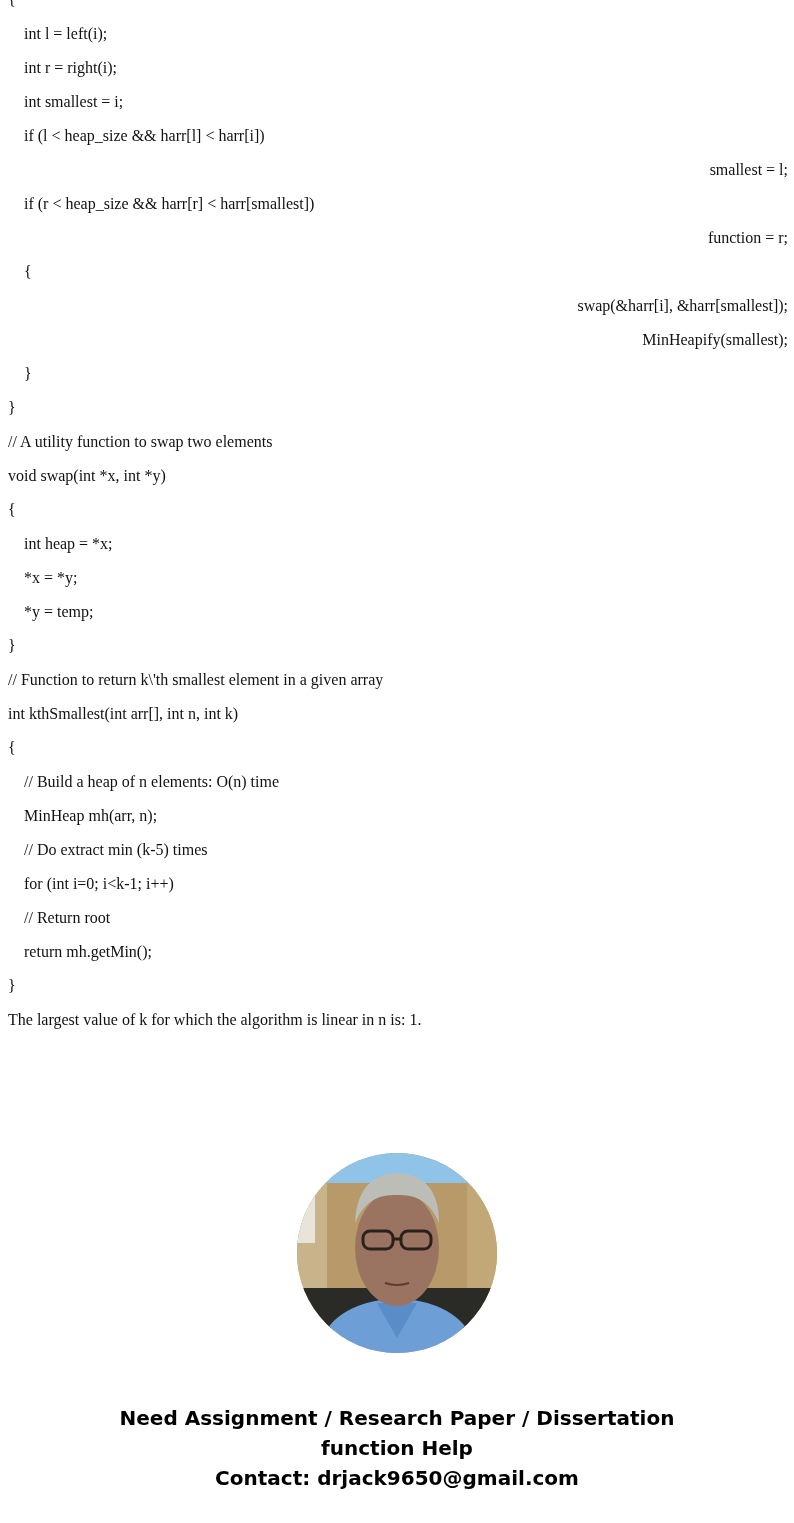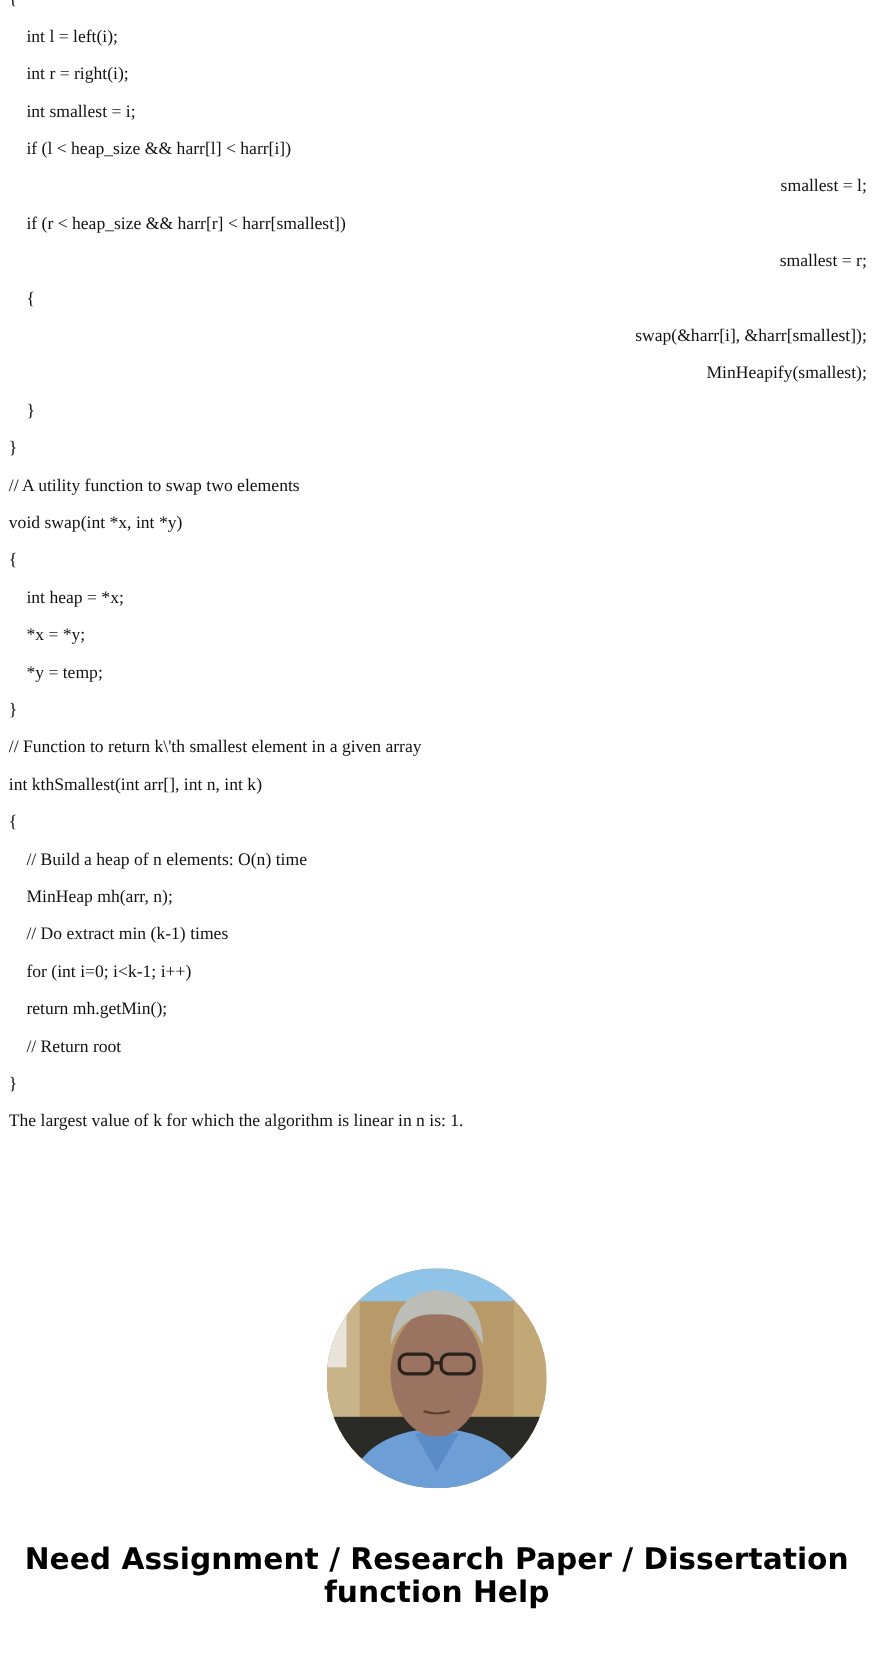--- a/index.html
+++ b/index.html
@@ -3,55 +3,55 @@
   <meta charset="utf-8">
   <style>
     html, body { margin: 0; padding: 0; background: #ffffff; }
     body { width: 794px; height: 1523px; position: relative; overflow: hidden; color: #111111; }
     .doc { position: absolute; left: 8px; top: -9px; width: 780px; }
     .line { font-family: Liberation Serif, serif; font-size: 16px; line-height: 18px; height: 18px; margin: 0 0 16px 0; white-space: pre; }
     .i1 { padding-left: 16px; }
     .i2 { padding-left: 32px; text-align: right; }
     .avatar-wrap { position: absolute; left: 297px; top: 1153px; width: 200px; height: 200px; border-radius: 50%; overflow: hidden; }
     .promo { position: absolute; left: 0; top: 1403px; width: 794px; text-align: center;
-      font-family: "DejaVu Sans", sans-serif; font-weight: bold; font-size: 27px; line-height: 30px; color: #000; }
+      font-family: "DejaVu Sans", sans-serif; font-weight: bold; font-size: 20px; line-height: 30px; color: #000; }
   </style>
 </head>
 <body>
 
 <div class="doc">
   <div class="line">{</div>
   <div class="line i1">int l = left(i);</div>
   <div class="line i1">int r = right(i);</div>
   <div class="line i1">int smallest = i;</div>
   <div class="line i1">if (l &lt; heap_size &amp;&amp; harr[l] &lt; harr[i])</div>
   <div class="line i2">smallest = l;</div>
   <div class="line i1">if (r &lt; heap_size &amp;&amp; harr[r] &lt; harr[smallest])</div>
-  <div class="line i2">smallest = r;</div>
+  <div class="line i2">function = r;</div>
   <div class="line i1">{</div>
   <div class="line i2">swap(&amp;harr[i], &amp;harr[smallest]);</div>
   <div class="line i2">MinHeapify(smallest);</div>
   <div class="line i1">}</div>
   <div class="line">}</div>
   <div class="line">// A utility function to swap two elements</div>
   <div class="line">void swap(int *x, int *y)</div>
   <div class="line">{</div>
   <div class="line i1">int heap = *x;</div>
   <div class="line i1">*x = *y;</div>
   <div class="line i1">*y = temp;</div>
   <div class="line">}</div>
   <div class="line">// Function to return k\'th smallest element in a given array</div>
   <div class="line">int kthSmallest(int arr[], int n, int k)</div>
   <div class="line">{</div>
   <div class="line i1">// Build a heap of n elements: O(n) time</div>
   <div class="line i1">MinHeap mh(arr, n);</div>
-  <div class="line i1">// Do extract min (k-1) times</div>
+  <div class="line i1">// Do extract min (k-5) times</div>
   <div class="line i1">for (int i=0; i&lt;k-1; i++)</div>
+  <div class="line i1">// Return root</div>
   <div class="line i1">return mh.getMin();</div>
-  <div class="line i1">// Return root</div>
   <div class="line">}</div>
   <div class="line">The largest value of k for which the algorithm is linear in n is: 1.</div>
 </div>
 
 <div class="avatar-wrap">
   <svg width="200" height="200" viewBox="0 0 200 200">
     <rect width="200" height="200" fill="#b89a6a"></rect>
     <rect x="0" y="0" width="200" height="30" fill="#8fc3e8"></rect>
     <rect x="0" y="30" width="30" height="130" fill="#c9b38a"></rect>
     <rect x="0" y="40" width="18" height="50" fill="#e8e4da"></rect>
@@ -64,13 +64,14 @@
     <rect x="66" y="78" width="30" height="18" rx="7" fill="none" stroke="#2b211c" stroke-width="3"></rect>
     <rect x="104" y="78" width="30" height="18" rx="7" fill="none" stroke="#2b211c" stroke-width="3"></rect>
     <line x1="96" y1="86" x2="104" y2="86" stroke="#2b211c" stroke-width="3"></line>
     <path d="M88 130 Q100 134 112 130" stroke="#5a3c30" stroke-width="2" fill="none"></path>
   </svg>
 </div>
 
 <div class="promo">
   <div>Need Assignment / Research Paper / Dissertation</div>
   <div>function Help</div>
+  <div>Contact: drjack9650@gmail.com</div>
 </div>
 
 </body></html>

